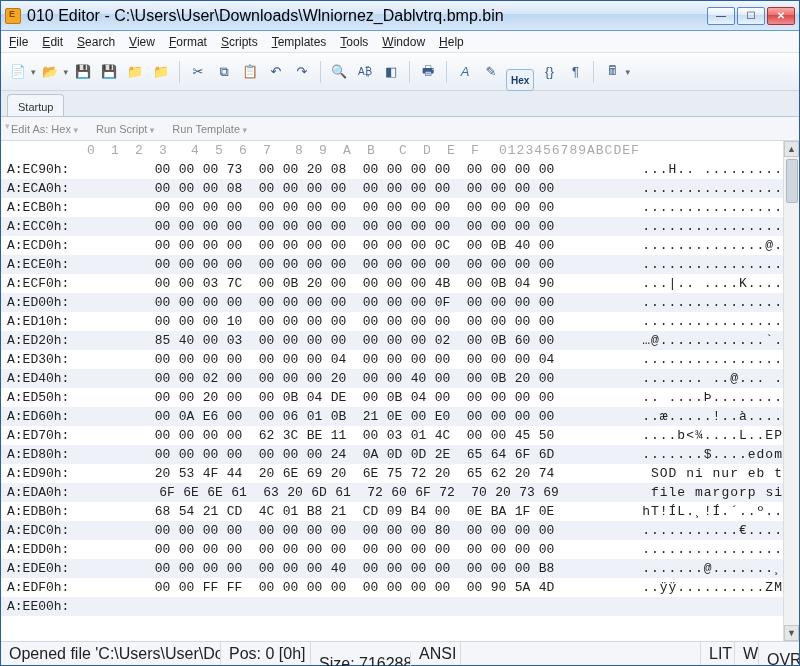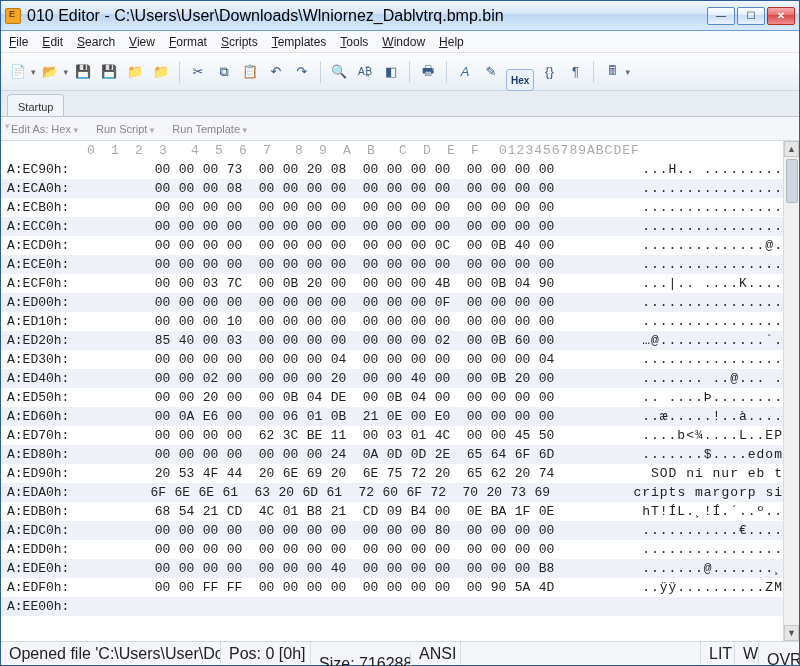--- a/index.html
+++ b/index.html
@@ -587,21 +587,21 @@
             <div class="hb">72</div>
             <div class="hb">60</div>
             <div class="hb">6F</div>
             <div class="hb">72</div>
             <div class="gap"></div>
             <div class="hb">70</div>
             <div class="hb">20</div>
             <div class="hb">73</div>
             <div class="hb">69</div>
           </div>
-          <div class="asc">cripts margorp si</div>
+          <div class="asc">file margorp si</div>
         </div>
         <div class="row">
           <div class="addr">A:EDB0h:</div>
           <div class="hex">
             <div class="hb">68</div>
             <div class="hb">54</div>
             <div class="hb">21</div>
             <div class="hb">CD</div>
             <div class="gap"></div>
             <div class="hb">4C</div>

